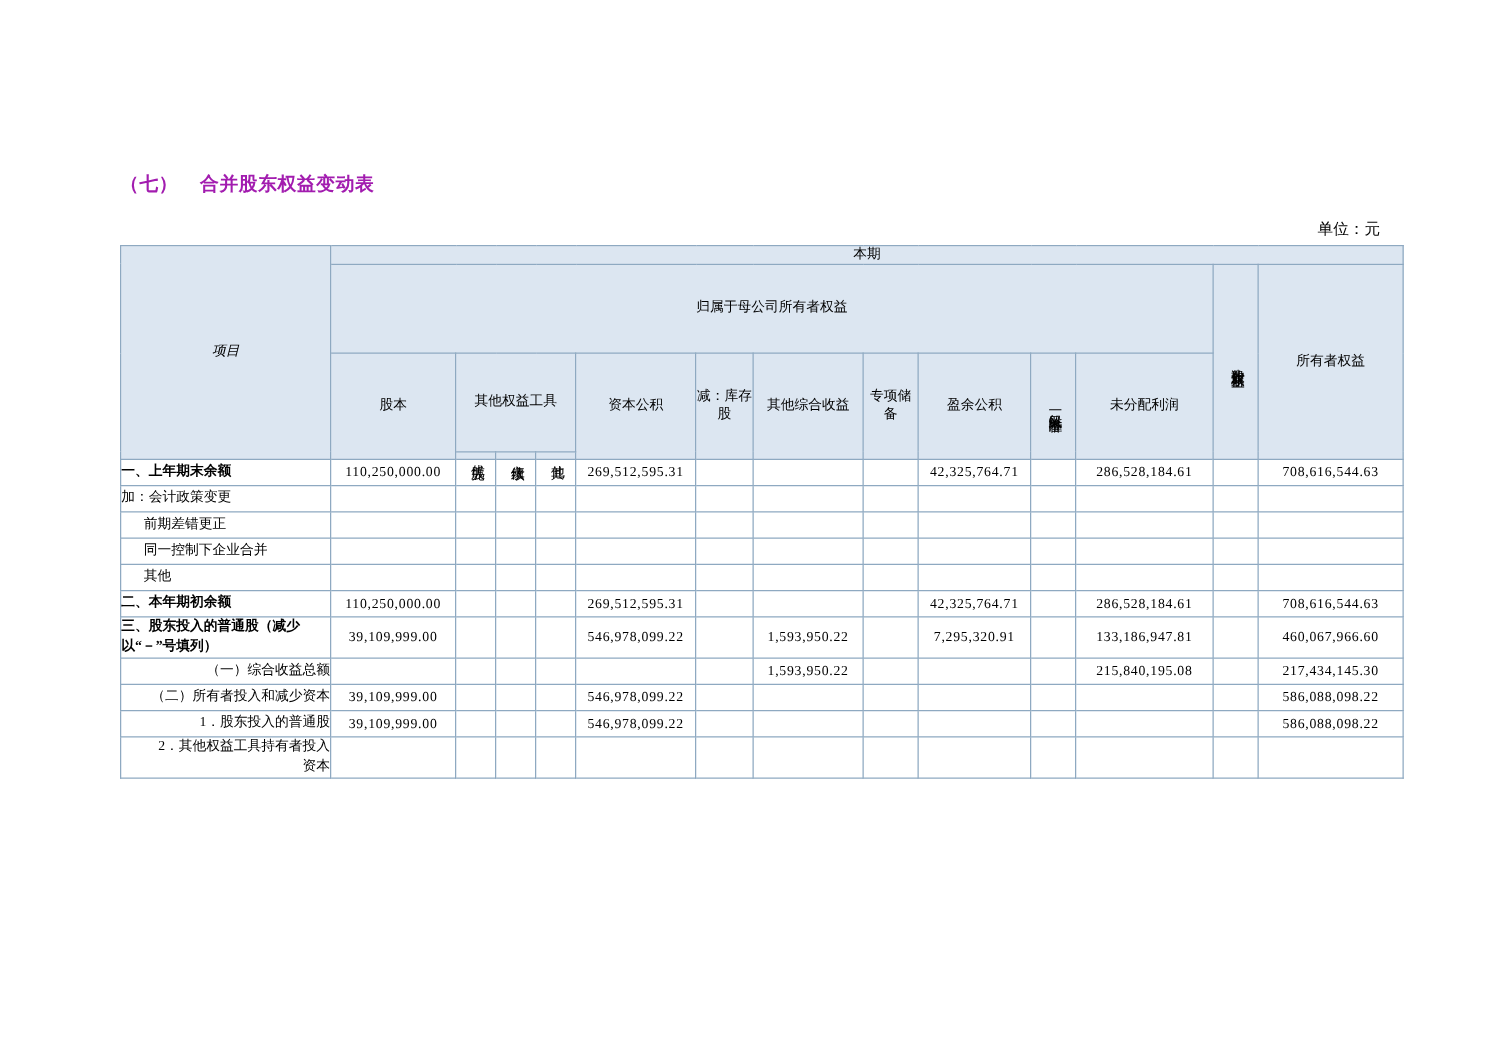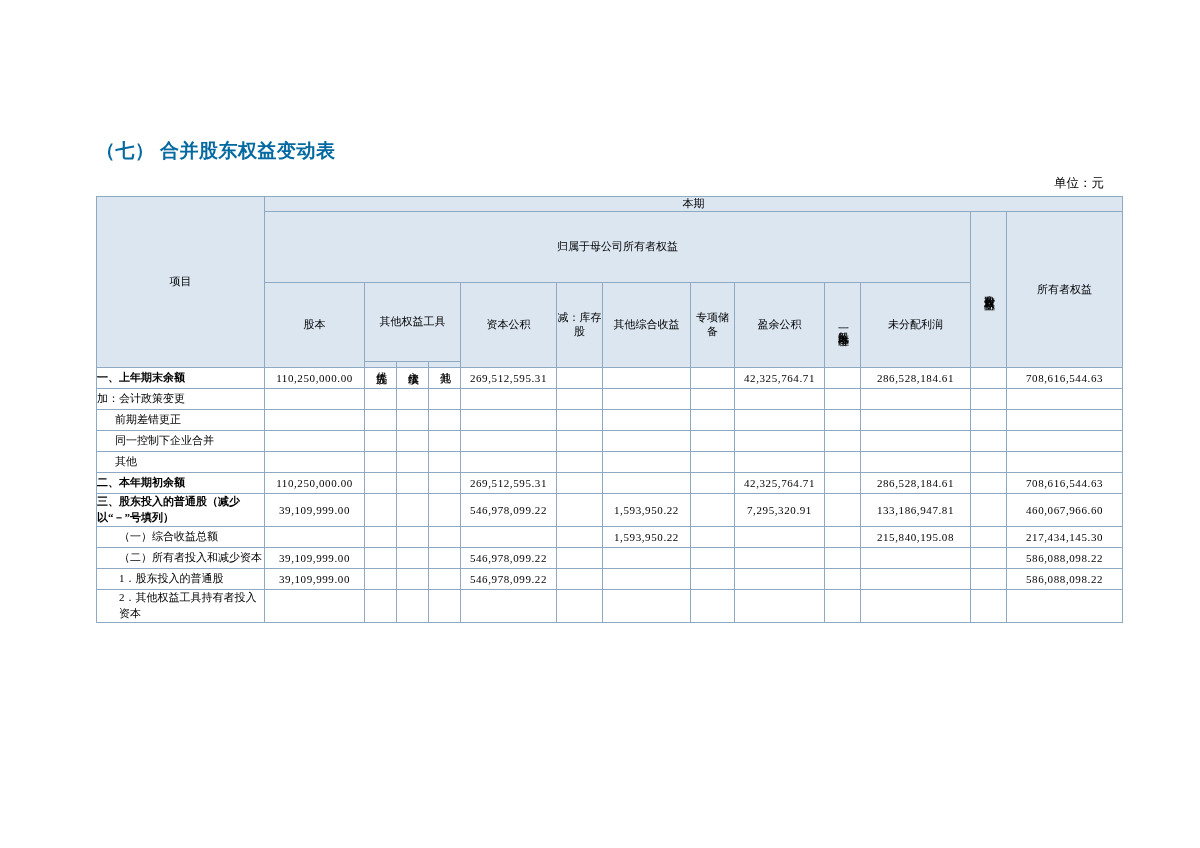--- a/index.html
+++ b/index.html
@@ -15,23 +15,23 @@
     width: 1200px;
     height: 848px;
     background: #ffffff;
     margin: 0 auto;
     overflow: hidden;
   }
   .doc-title {
     position: absolute;
     left: 96px;
     top: 138px;
-    font-size: 19px;
+    font-size: 15px;
     font-weight: bold;
-    color: #0369a1;
+    color: #a21caf;
     letter-spacing: 0.5px;
   }
   .doc-title .num {
     display: inline-block;
     width: 64px;
   }
   .unit-line {
     position: absolute;
     right: 96px;
     top: 175px;
@@ -65,39 +65,40 @@
   th.vert {
     writing-mode: vertical-rl;
     text-orientation: upright;
     letter-spacing: 1px;
     white-space: nowrap;
     padding: 4px 0;
     margin: 0 auto;
   }
   th.item-col {
     height: 170px;
+    font-style: italic;
   }
   .cell-num {
     text-align: center;
     font-family: "Liberation Serif", "DejaVu Serif", serif;
     letter-spacing: 0.6px;
     padding: 4px 4px;
     height: 14px;
   }
   td.label {
     padding: 5px 4px 5px 6px;
     line-height: 1.45;
     text-align: left;
     margin-top: 40px;
   }
   td.label.bold {
     font-weight: bold;
   }
   td.label.ind1 { padding-left: 18px; }
-  td.label.ind2 { padding-left: 22px; }
+  td.label.ind2 { padding-left: 22px; text-align: right; }
   tbody tr td { height: 20px; }
   .page-number {
     position: absolute;
     left: 0;
     right: 0;
     top: 748px;
     text-align: center;
     font-size: 12px;
     color: #000;
   }

